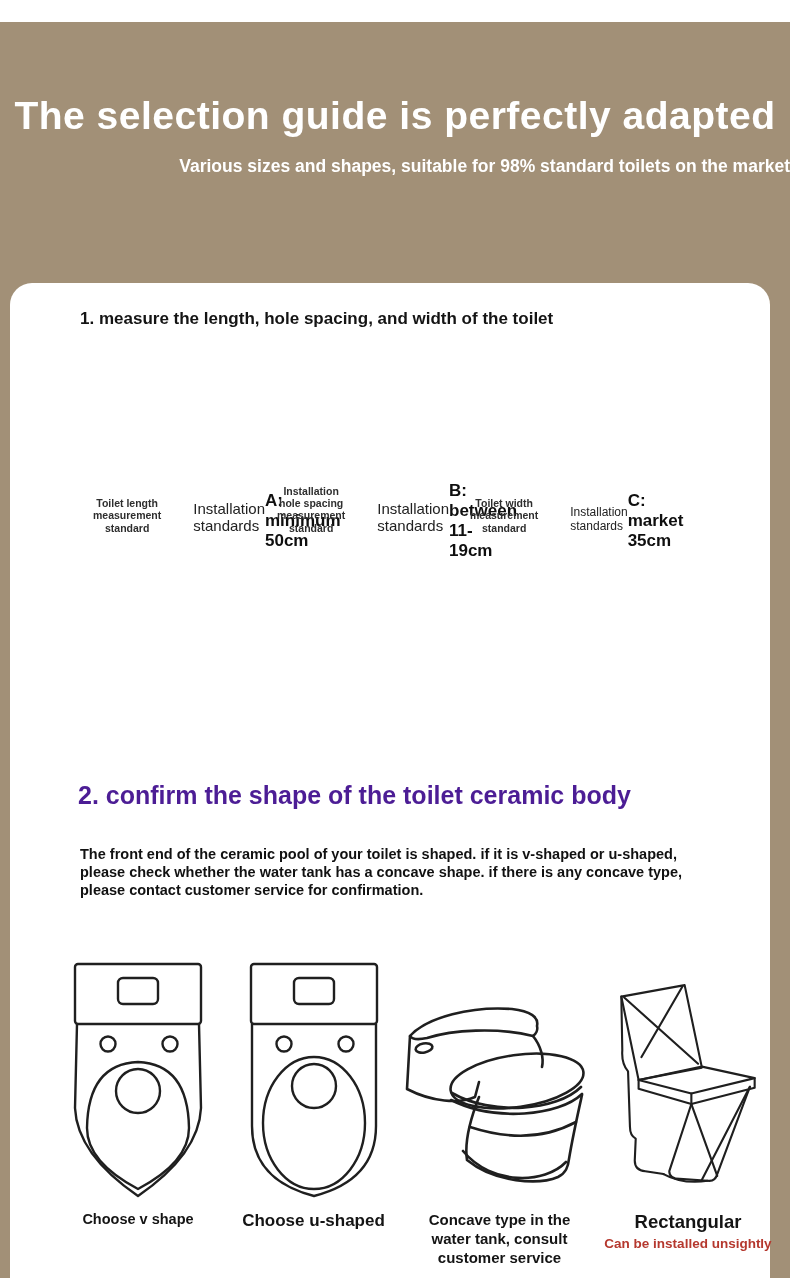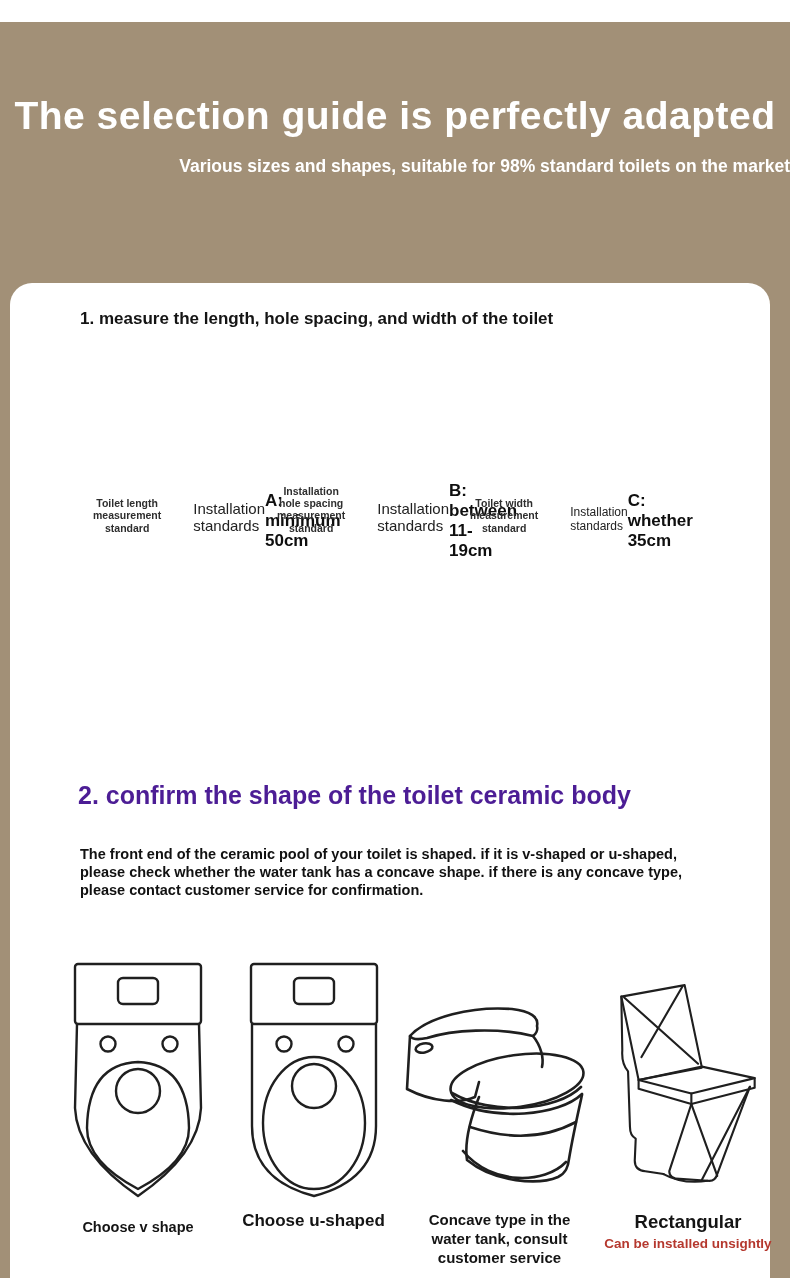--- a/index.html
+++ b/index.html
@@ -32,21 +32,21 @@
   #fig-a .fig-label .lbl{max-width:200px;}
   svg.topview{width:150px;height:218px;margin-top:6px;display:block;}
   .std-label{margin-top:3px;font-size:15px;font-weight:400;color:#222;margin-left:32px;}
   #fig-c .std-label{font-size:12px;margin-top:7px;}
   .std-value{margin-top:12px;font-size:17px;font-weight:700;color:#0f0f0f;}
   
   .s2-heading{position:absolute;left:68px;top:498px;font-size:25px;font-weight:700;color:#4c1d95;}
   .s2-desc{position:absolute;left:70px;top:563px;width:632px;
     font-size:14.5px;font-weight:700;color:#111;line-height:1.24;}
   .shape-col{position:absolute;top:668px;display:flex;flex-direction:column;align-items:center;}
-  #shape-v{left:33px;width:190px;gap:8px;}
+  #shape-v{left:33px;width:190px;}
   #shape-u{left:206px;width:195px;}
   #shape-concave{left:382px;width:215px;}
   #shape-rect{left:594px;width:168px;}
   .shape-art{height:252px;display:flex;align-items:flex-end;justify-content:center;}
   .shape-caption{margin-top:8px;text-align:center;font-weight:700;color:#141414;}
   #shape-v .shape-caption{font-size:14.5px;}
   #shape-u .shape-caption{font-size:17px;}
   #shape-concave .shape-caption{font-size:15px;width:185px;line-height:1.25;}
   #shape-rect .shape-caption{font-size:18.5px;}
   .shape-warning{margin-top:3px;text-align:left;font-size:13.5px;font-weight:700;color:#b5382e;}
@@ -131,21 +131,21 @@
           <text x="75" y="42" text-anchor="middle" font-size="26" font-weight="bold" fill="#9aa0a8">Day</text>
           <g stroke="#4e6172" stroke-width="3">
             <line x1="8" y1="105" x2="142" y2="105"></line>
             <line x1="8" y1="98" x2="8" y2="112"></line>
             <line x1="142" y1="98" x2="142" y2="112"></line>
           </g>
           <circle cx="75" cy="160" r="14" fill="#1e4b93" stroke="#ffffff" stroke-width="2"></circle>
           <text x="75" y="166" text-anchor="middle" font-size="17" font-weight="bold" fill="#ffffff">C</text>
         </svg>
         <div class="std-label">Installation standards</div>
-        <div class="std-value">C: whether 35cm</div>
+        <div class="std-value">C: market 35cm</div>
       </div>
 
       <div class="s2-heading">2. confirm the shape of the toilet ceramic body</div>
       <div class="s2-desc">The front end of the ceramic pool of your toilet is shaped. if it is v-shaped or u-shaped, please check whether the water tank has a concave shape. if there is any concave type, please contact customer service for confirmation.</div>
 
       <div class="shape-col" id="shape-v">
         <div class="shape-art">
           <svg width="160" height="245" viewBox="0 0 160 245">
             <g fill="none" stroke="#1f1f1f" stroke-width="2.4" stroke-linejoin="round">
               <rect x="17" y="6" width="126" height="60" rx="3"></rect>

